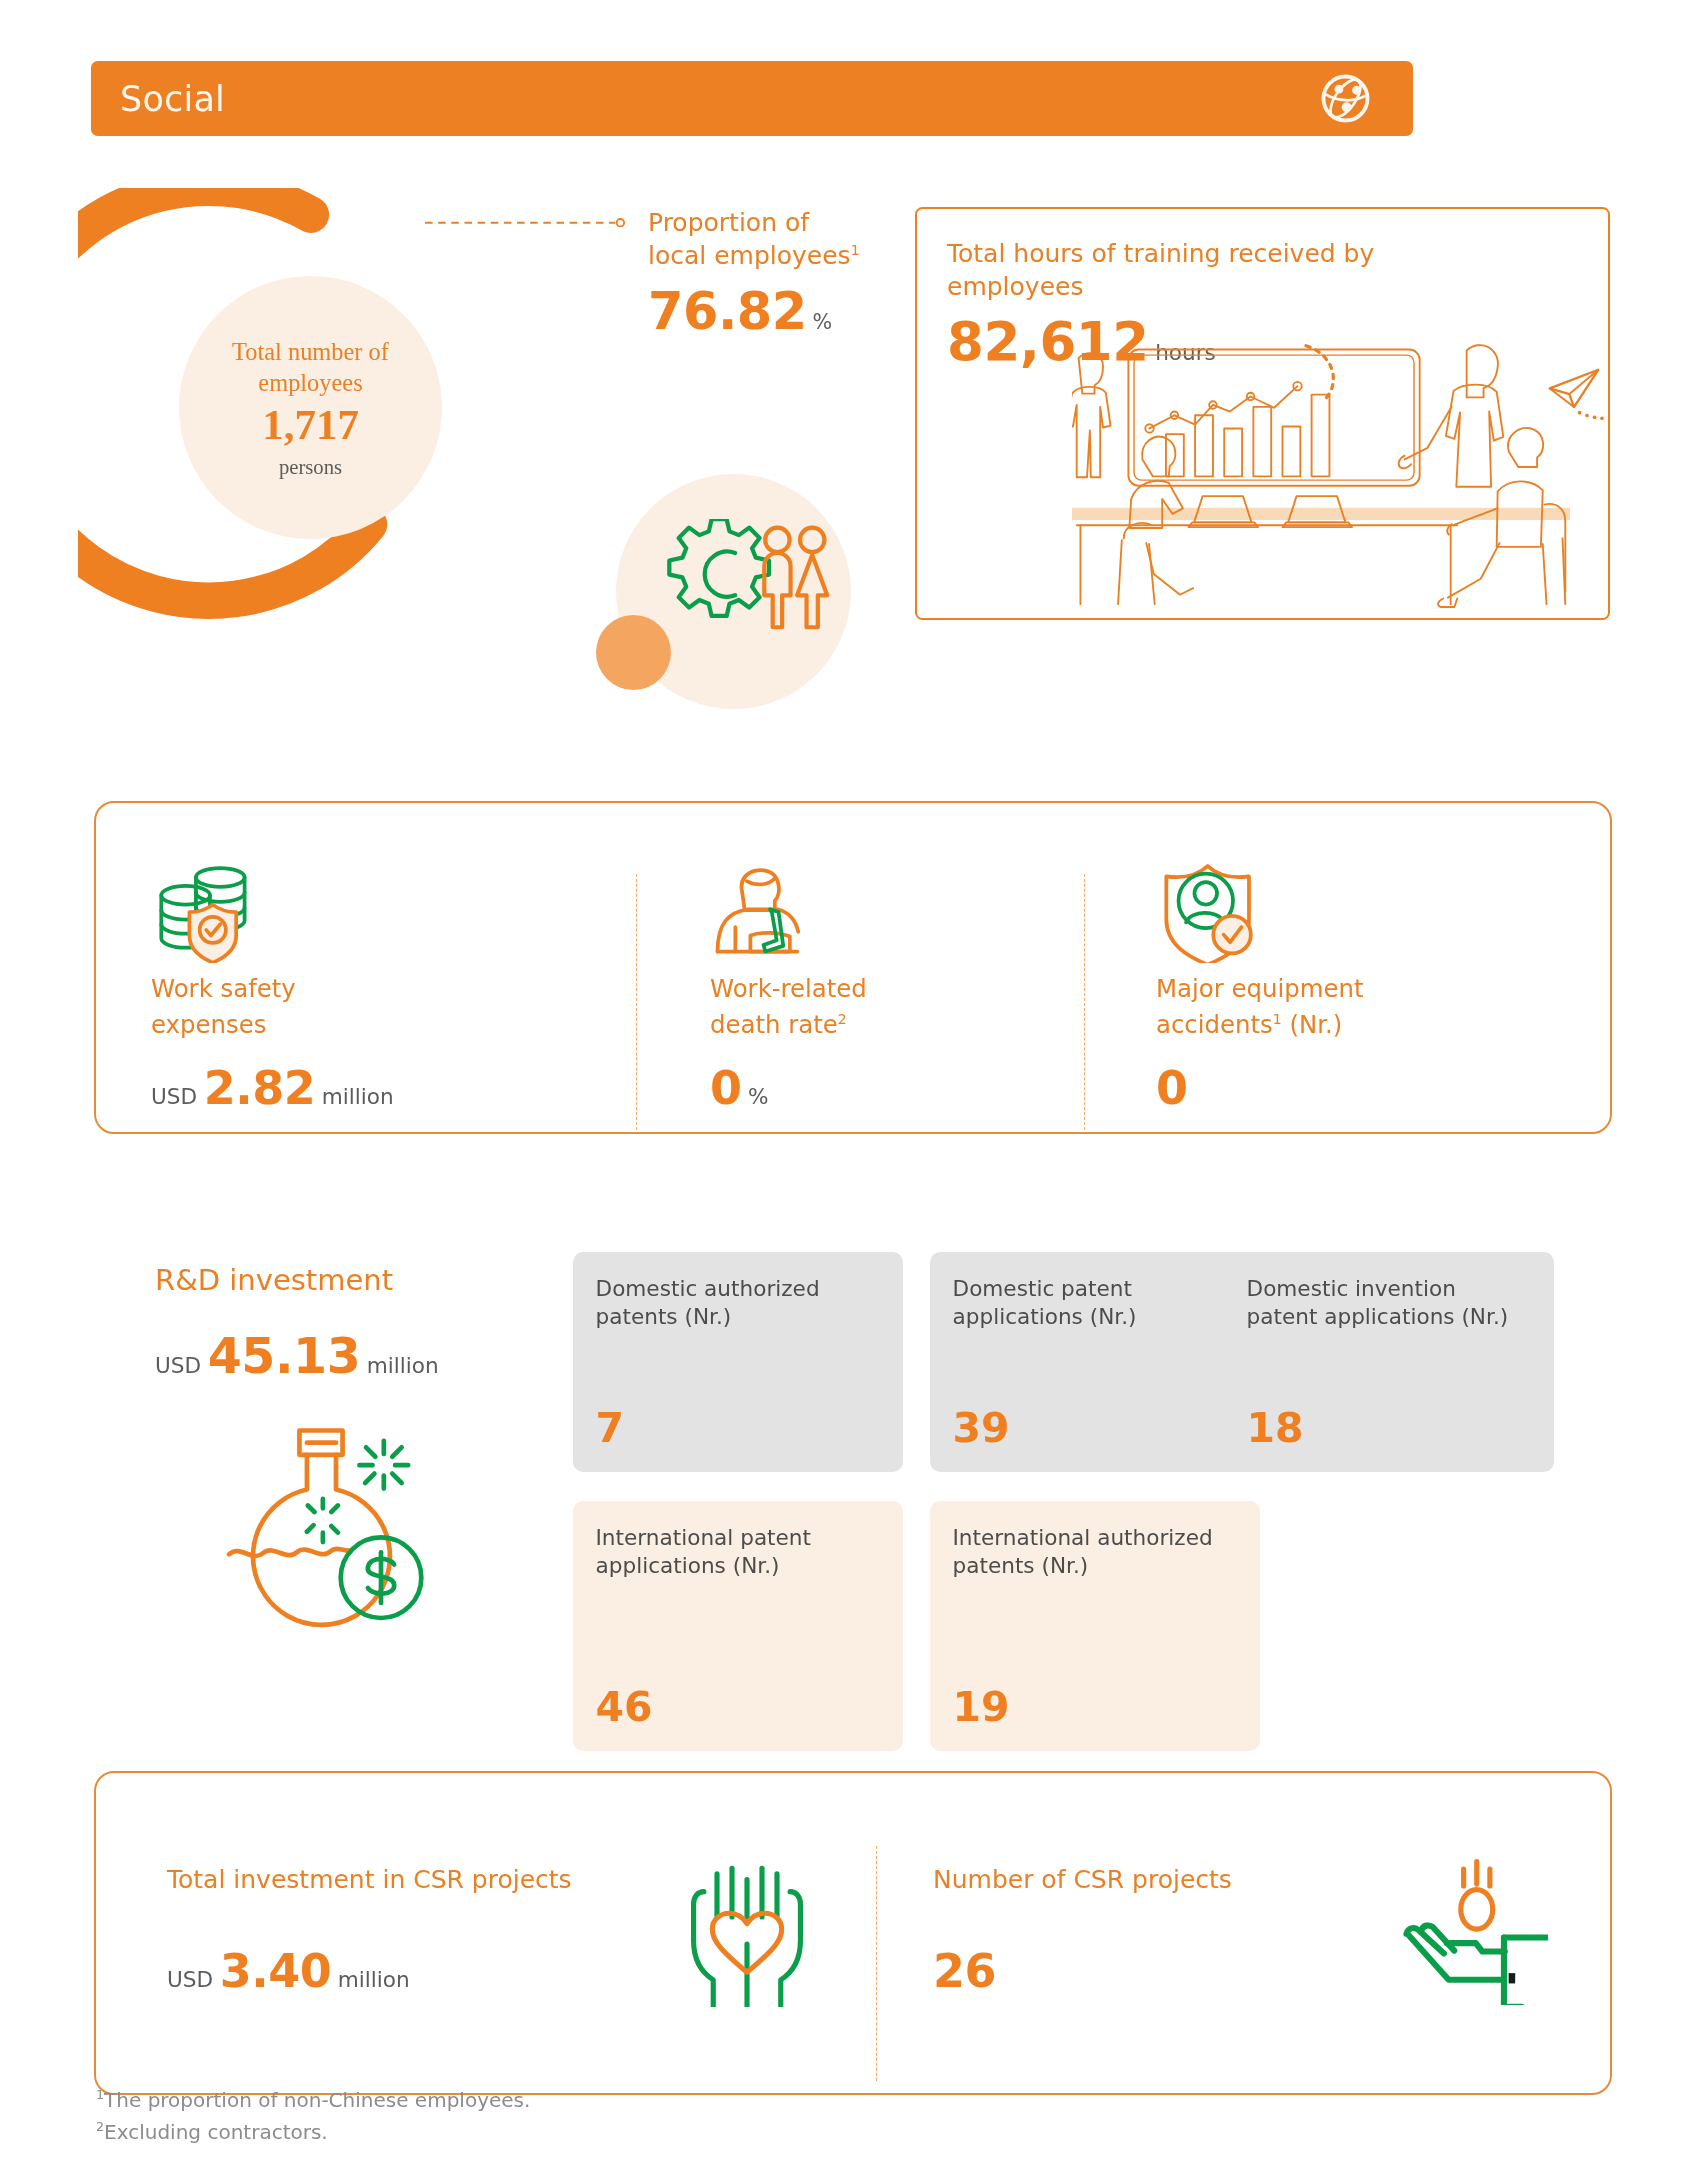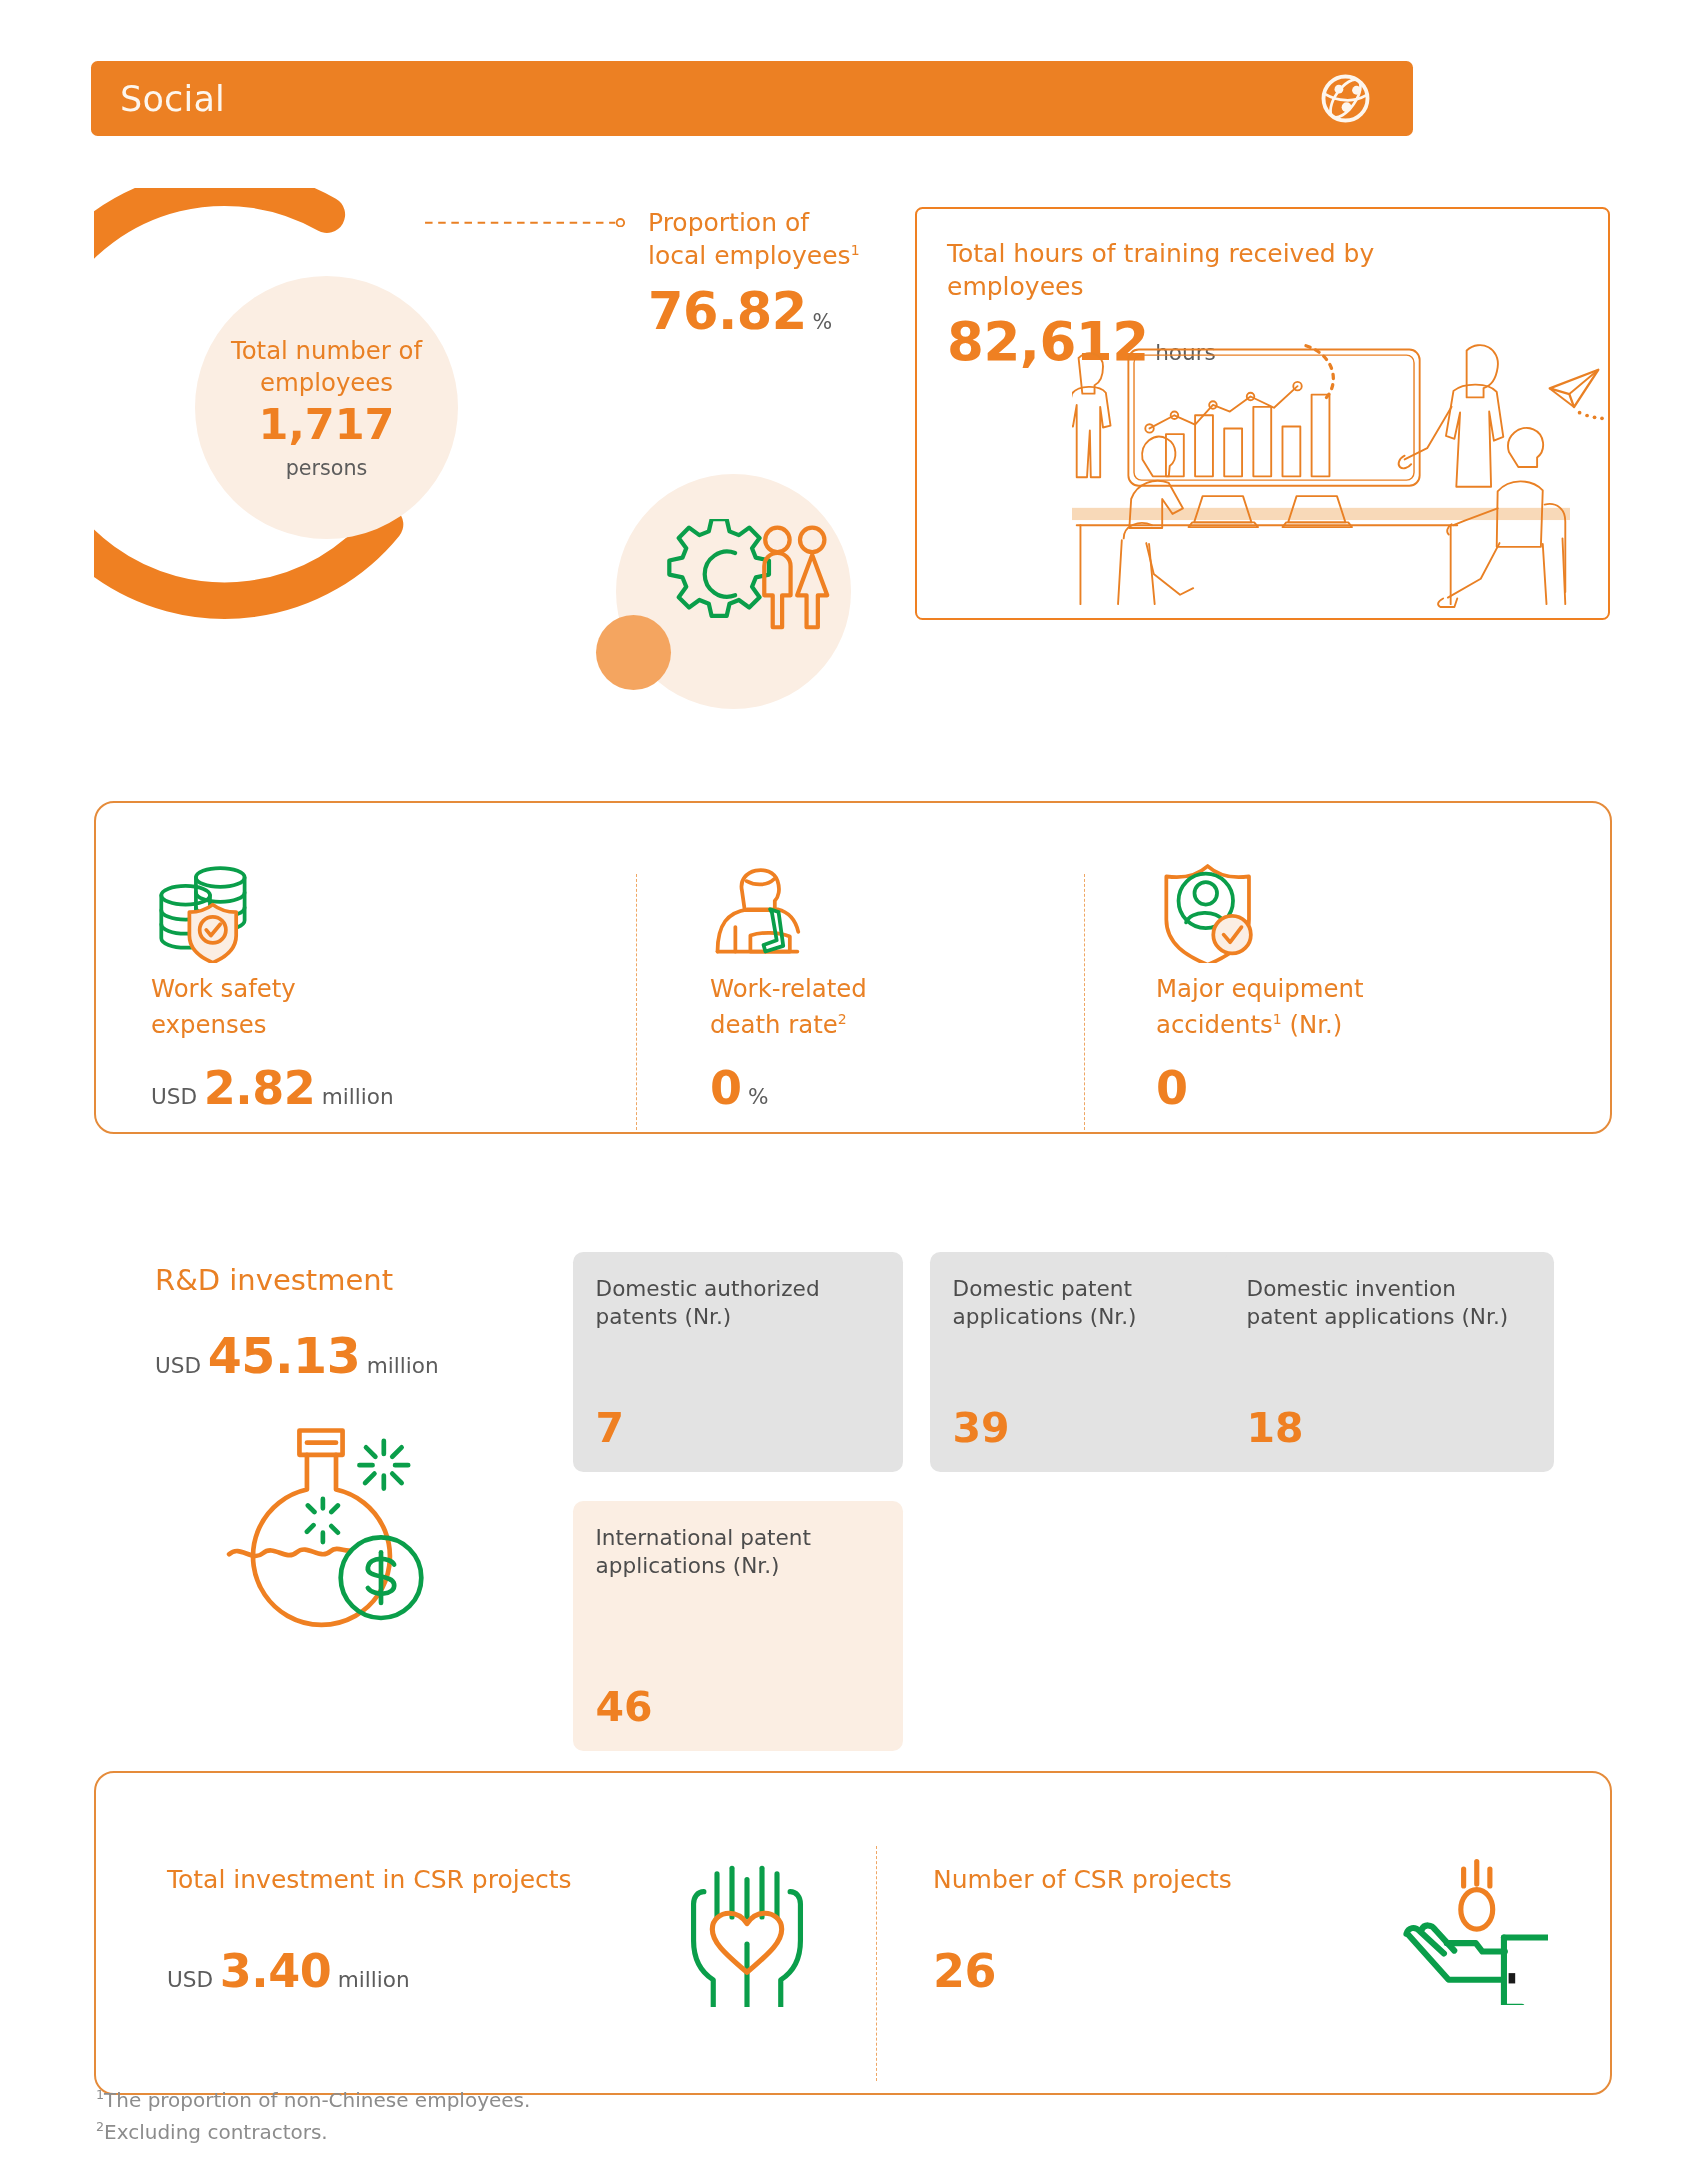--- a/index.html
+++ b/index.html
@@ -19,21 +19,21 @@
     display:flex; align-items:center; justify-content:space-between;
     padding:0 40px 0 29px;
   }
   .header-title {
     color:#fdf6ee; font-size:35px; font-weight:400; letter-spacing:0.2px;
     font-family:"DejaVu Sans", sans-serif;
   }
   .header-icon { width:55px; height:55px; display:block; }
 
   
-  .donut-wrap { position:absolute; left:94px; top:188px; width:460px; height:470px; }
+  .donut-wrap { position:absolute; left:78px; top:188px; width:460px; height:470px;font-family:Liberation Serif, serif; }
   .donut-svg { position:absolute; left:0; top:0; }
   .donut-center {
     position:absolute; left:101px; top:88px; width:263px; height:263px;
     background:#fbeee3; border-radius:50%;
     display:flex; flex-direction:column; align-items:center; justify-content:center;
     text-align:center;
   }
   .donut-label { color:#e98024; font-size:24.4px; line-height:1.28; font-weight:400; }
   .donut-value { color:#ef8022; font-size:43px; font-weight:700; line-height:1.15; margin-top:1.9px;}
   .donut-unit { color:#5c5c5c; font-size:20.7px; margin-top:6.6px; }
@@ -386,20 +386,24 @@
   <div class="pbox pb-gray" style="left:1224px; top:1252px; width:330px; height:220px;">
     <div class="plabel">Domestic invention patent applications (Nr.)</div>
     <div class="pvalue">18</div>
   </div>
 
   <div class="pbox pb-peach" style="left:573px; top:1501px; width:330px; height:250px;">
     <div class="plabel">International patent applications (Nr.)</div>
     <div class="pvalue">46</div>
   </div>
 
+  <div class="pbox pb-peach" style="left:930px; top:1501px; width:330px; height:250px;">
+    <div class="plabel">International authorized patents (Nr.)</div>
+    <div class="pvalue">19</div>
+  </div>
 
   <div class="csr-fill"></div>
   <div class="csr-outline"></div>
   <div class="csr-inner">
 
     <div class="csr-col c1">
       <div class="csr-label">Total investment in CSR projects</div>
       <div class="csr-row">
         <span class="cur">USD</span>
         <span class="big-num">3.40</span>

